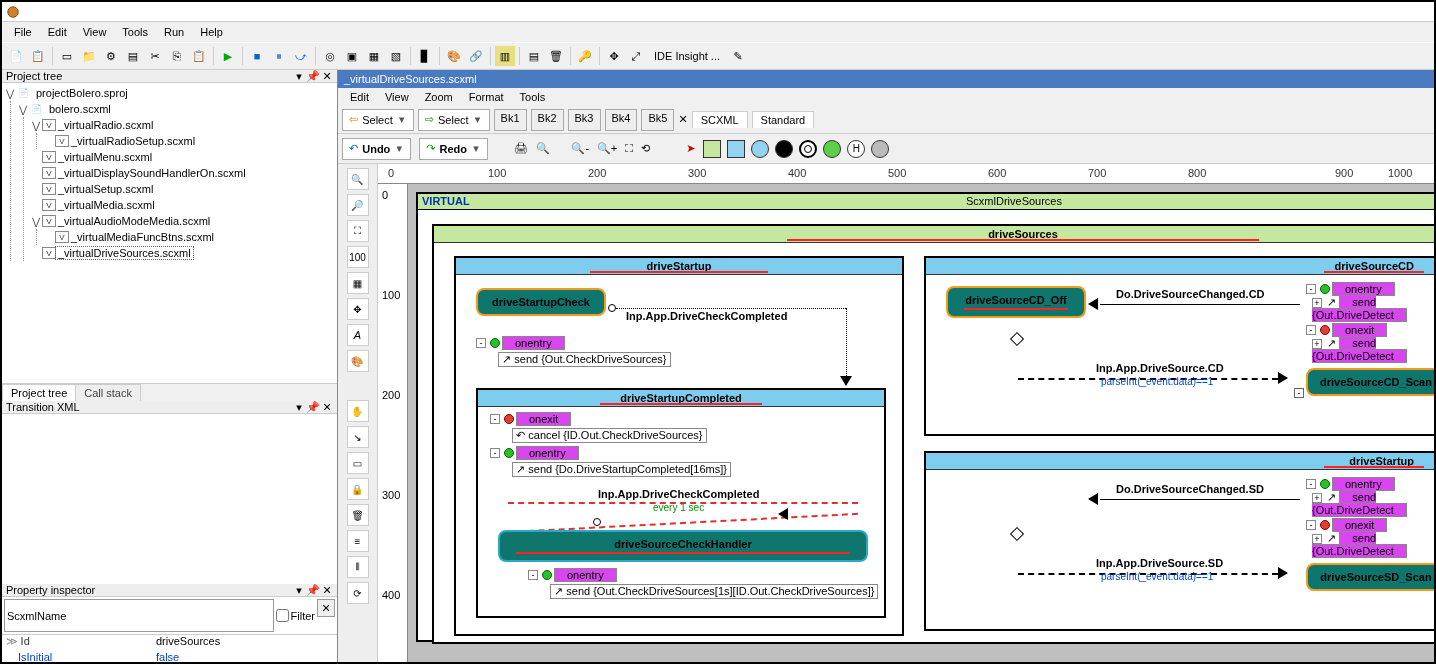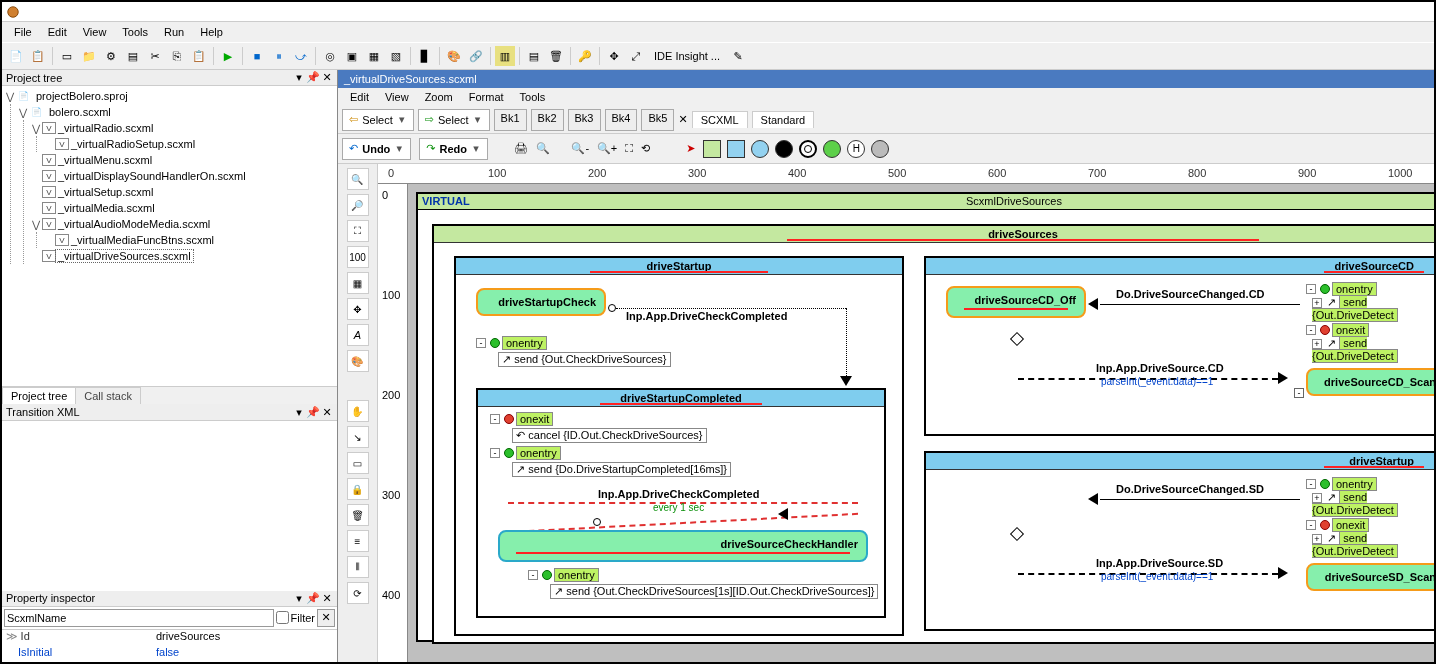--- a/index.html
+++ b/index.html
@@ -29,21 +29,21 @@
 
 .tabstrip { height: 20px; background: #f0f0f0; display: flex; border-top: 1px solid #ccc; }
 .tabstrip .tab { padding: 2px 8px; border: 1px solid #ccc; background: #fff; border-bottom: none; margin-right: -1px; }
 .tabstrip .tab.inactive { background: #eee; color: #444; }
 
 .xml-panel { flex: 0 0 170px; display: flex; flex-direction: column; background: #fff; }
 .xml-body { flex: 1; background: #fff; }
 
 .prop-panel { flex: 1; display: flex; flex-direction: column; background: #fff; }
 .prop-search { display: flex; padding: 2px; gap: 2px; border-bottom: 1px solid #ccc; }
-.prop-search input[type=text] { flex: 1; border: 1px solid #999; padding: 1px 2px; height: 18px; }
+.prop-search input[type=text] { flex: 1; border: 1px solid #999; padding: 1px 2px; height: 33px; }
 .prop-search label { display: flex; align-items: center; gap: 2px; }
 .prop-search .xbtn { width: 18px; height: 18px; border: 1px solid #999; display: flex; align-items: center; justify-content: center; background: #eee; }
 .prop-table { flex: 1; overflow: auto; }
 .prop-row { display: flex; height: 16px; }
 .prop-key { width: 150px; padding: 0 4px; color: #333; }
 .prop-val { flex: 1; padding: 0 4px; color: #000; }
 .prop-row.link .prop-key, .prop-row.link .prop-val { color: #0044cc; }
 .prop-key.expand::before { content: "≫ "; color: #888; }
 
 .right-panel { flex: 1; display: flex; flex-direction: column; background: #f0f0f0; }
@@ -86,30 +86,30 @@
 .state-box { position: absolute; background: #fff; border: 2px solid #000; }
 .outer-title { position: absolute; top: 0; left: 0; right: 0; background: #c4e8a0; height: 16px; border-bottom: 1px solid #000; padding: 1px 4px; }
 .outer-title .left-lbl { color: #0033aa; font-weight: bold; }
 .outer-title .center-lbl { position: absolute; left: 50%; transform: translateX(-50%); color: #000; }
 
 .inner-box { position: absolute; border: 2px solid #000; background: #fff; }
 .box-title { background: #7fcdee; text-align: center; font-weight: bold; padding: 2px 0; border-bottom: 1px solid #333; position: relative; }
 .box-title .redline { position: absolute; bottom: 1px; left: 30%; right: 30%; height: 2px; background: #ff2222; }
 .box-title.drivesources { background: #c4e8a0; }
 
-.small-state { position: absolute; background: #86efac; border: 2px solid #f59b1a; border-radius: 8px; text-align: right; padding: 6px 8px; font-weight: bold; }
+.small-state { position: absolute; background: #0f766e; border: 2px solid #f59b1a; border-radius: 8px; text-align: center; padding: 6px 8px; font-weight: bold; }
 .small-state .redline { height: 2px; background: #ff2222; margin: 2px 8px 0; }
 .small-state.cyan-border { border-color: #2aa9c9; }
 
 .tree-node { position: absolute; font-size: 11px; }
 .on-node { display: flex; align-items: center; gap: 2px; }
 .dot { width: 10px; height: 10px; border-radius: 50%; display: inline-block; }
 .dot.green { background: #2bbf2b; border: 1px solid #060; }
 .dot.red { background: #e04030; border: 1px solid #800; }
-.node-label { border: 1px solid #888; background: #bef264; padding: 0 3px; }
+.node-label { border: 1px solid #888; background: #d946ef; padding: 0 12px; }
 .send-label { border: 1px solid #888; background: #fff; padding: 0 3px; margin-left: 14px; }
 .expander { width: 10px; height: 10px; border: 1px solid #888; background: #fff; display: inline-flex; align-items: center; justify-content: center; font-size: 9px; margin-right: 2px; }
 
 .trans-label { position: absolute; font-weight: bold; }
 .trans-sublabel { position: absolute; color: #0044cc; font-size: 10px; }
 .trans-sublabel.green { color: #0a8f0a; }
 
 .arrow-right { position: absolute; width: 0; height: 0; border-top: 6px solid transparent; border-bottom: 6px solid transparent; border-left: 10px solid #000; }
 .arrow-down { position: absolute; width: 0; height: 0; border-left: 6px solid transparent; border-right: 6px solid transparent; border-top: 10px solid #000; }
 .arrow-left { position: absolute; width: 0; height: 0; border-top: 6px solid transparent; border-bottom: 6px solid transparent; border-right: 10px solid #000; }
@@ -392,21 +392,21 @@
         <div class="hruler">
           <span style="left:10px">0</span>
             <span style="left:110px">100</span>
             <span style="left:210px">200</span>
             <span style="left:310px">300</span>
             <span style="left:410px">400</span>
             <span style="left:510px">500</span>
             <span style="left:610px">600</span>
             <span style="left:710px">700</span>
             <span style="left:810px">800</span>
-            <span style="left:920px">900</span>
+            <span style="left:957px">900</span>
             <span style="left:1010px">1000</span>
         </div>
         <div class="vruler">
           <span style="top:5px">0</span>
             <span style="top:105px">100</span>
             <span style="top:205px">200</span>
             <span style="top:305px">300</span>
             <span style="top:405px">400</span>
         </div>
         <div class="canvas">

